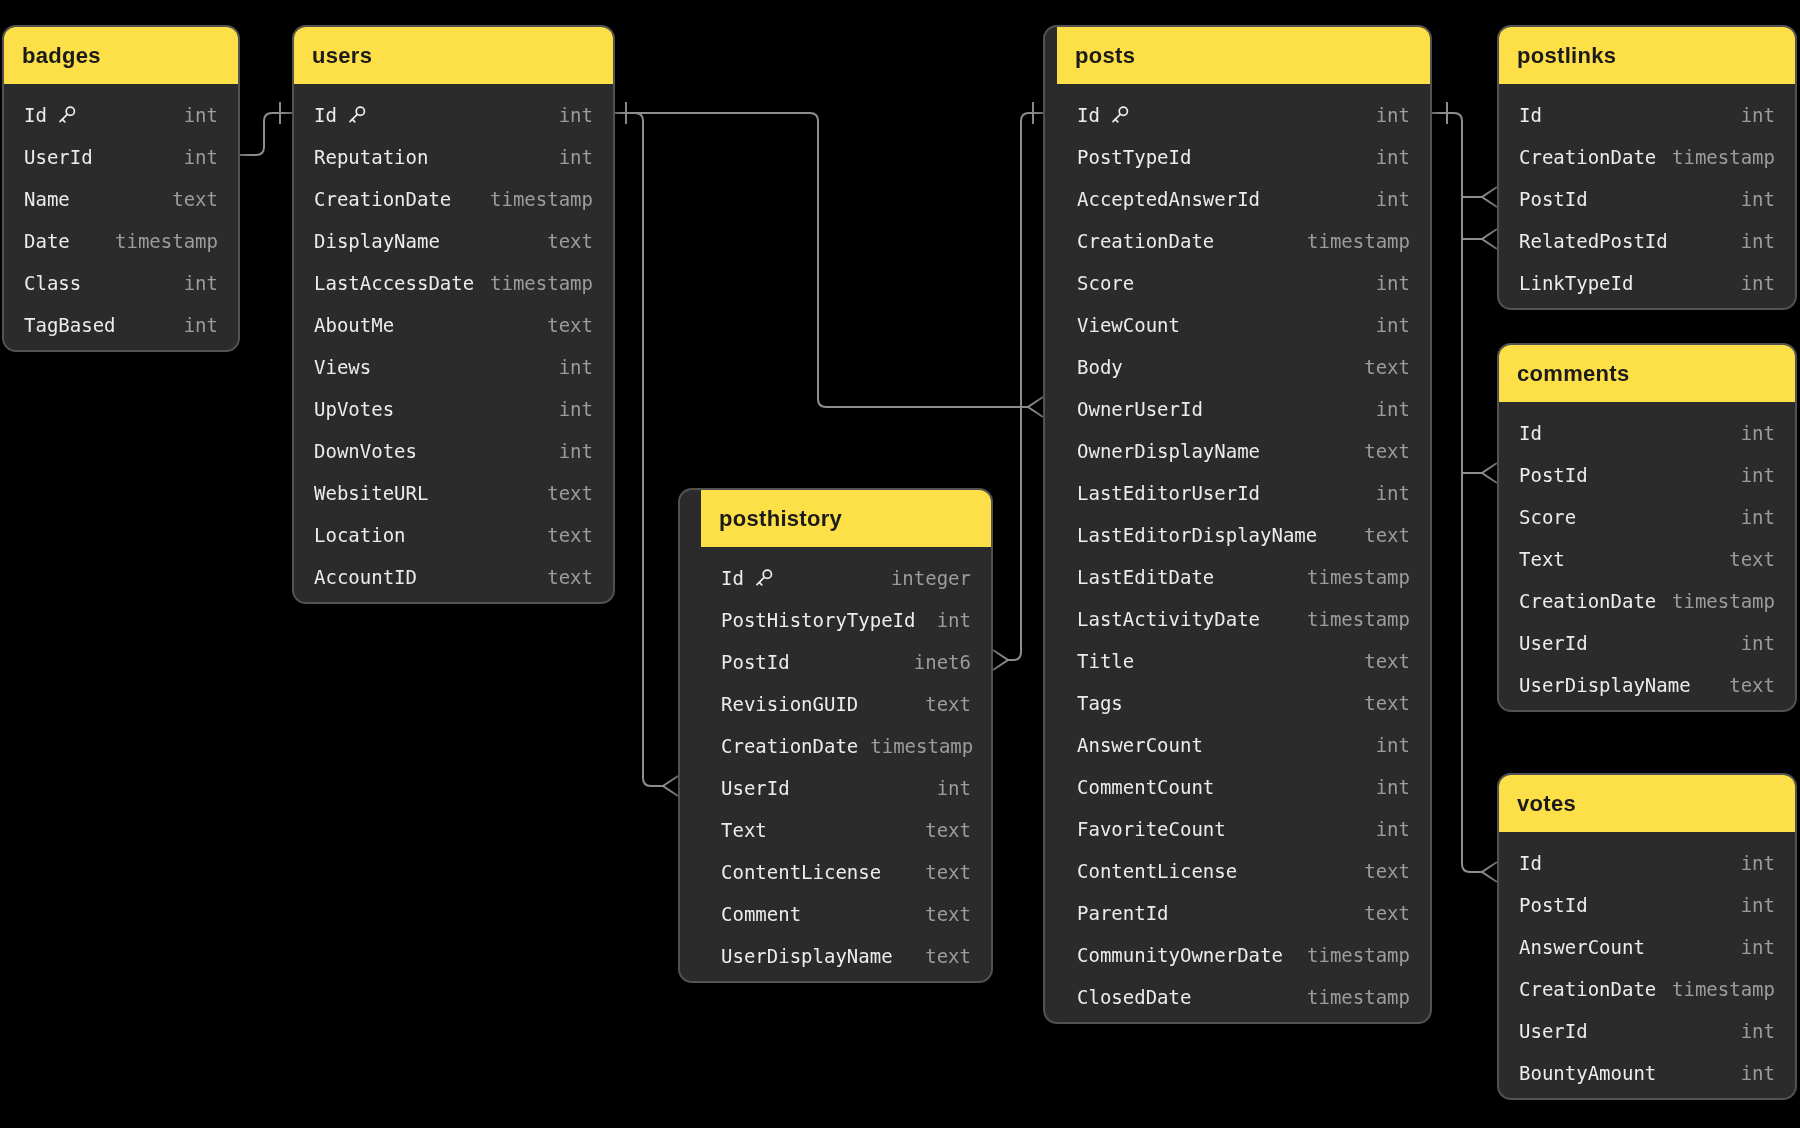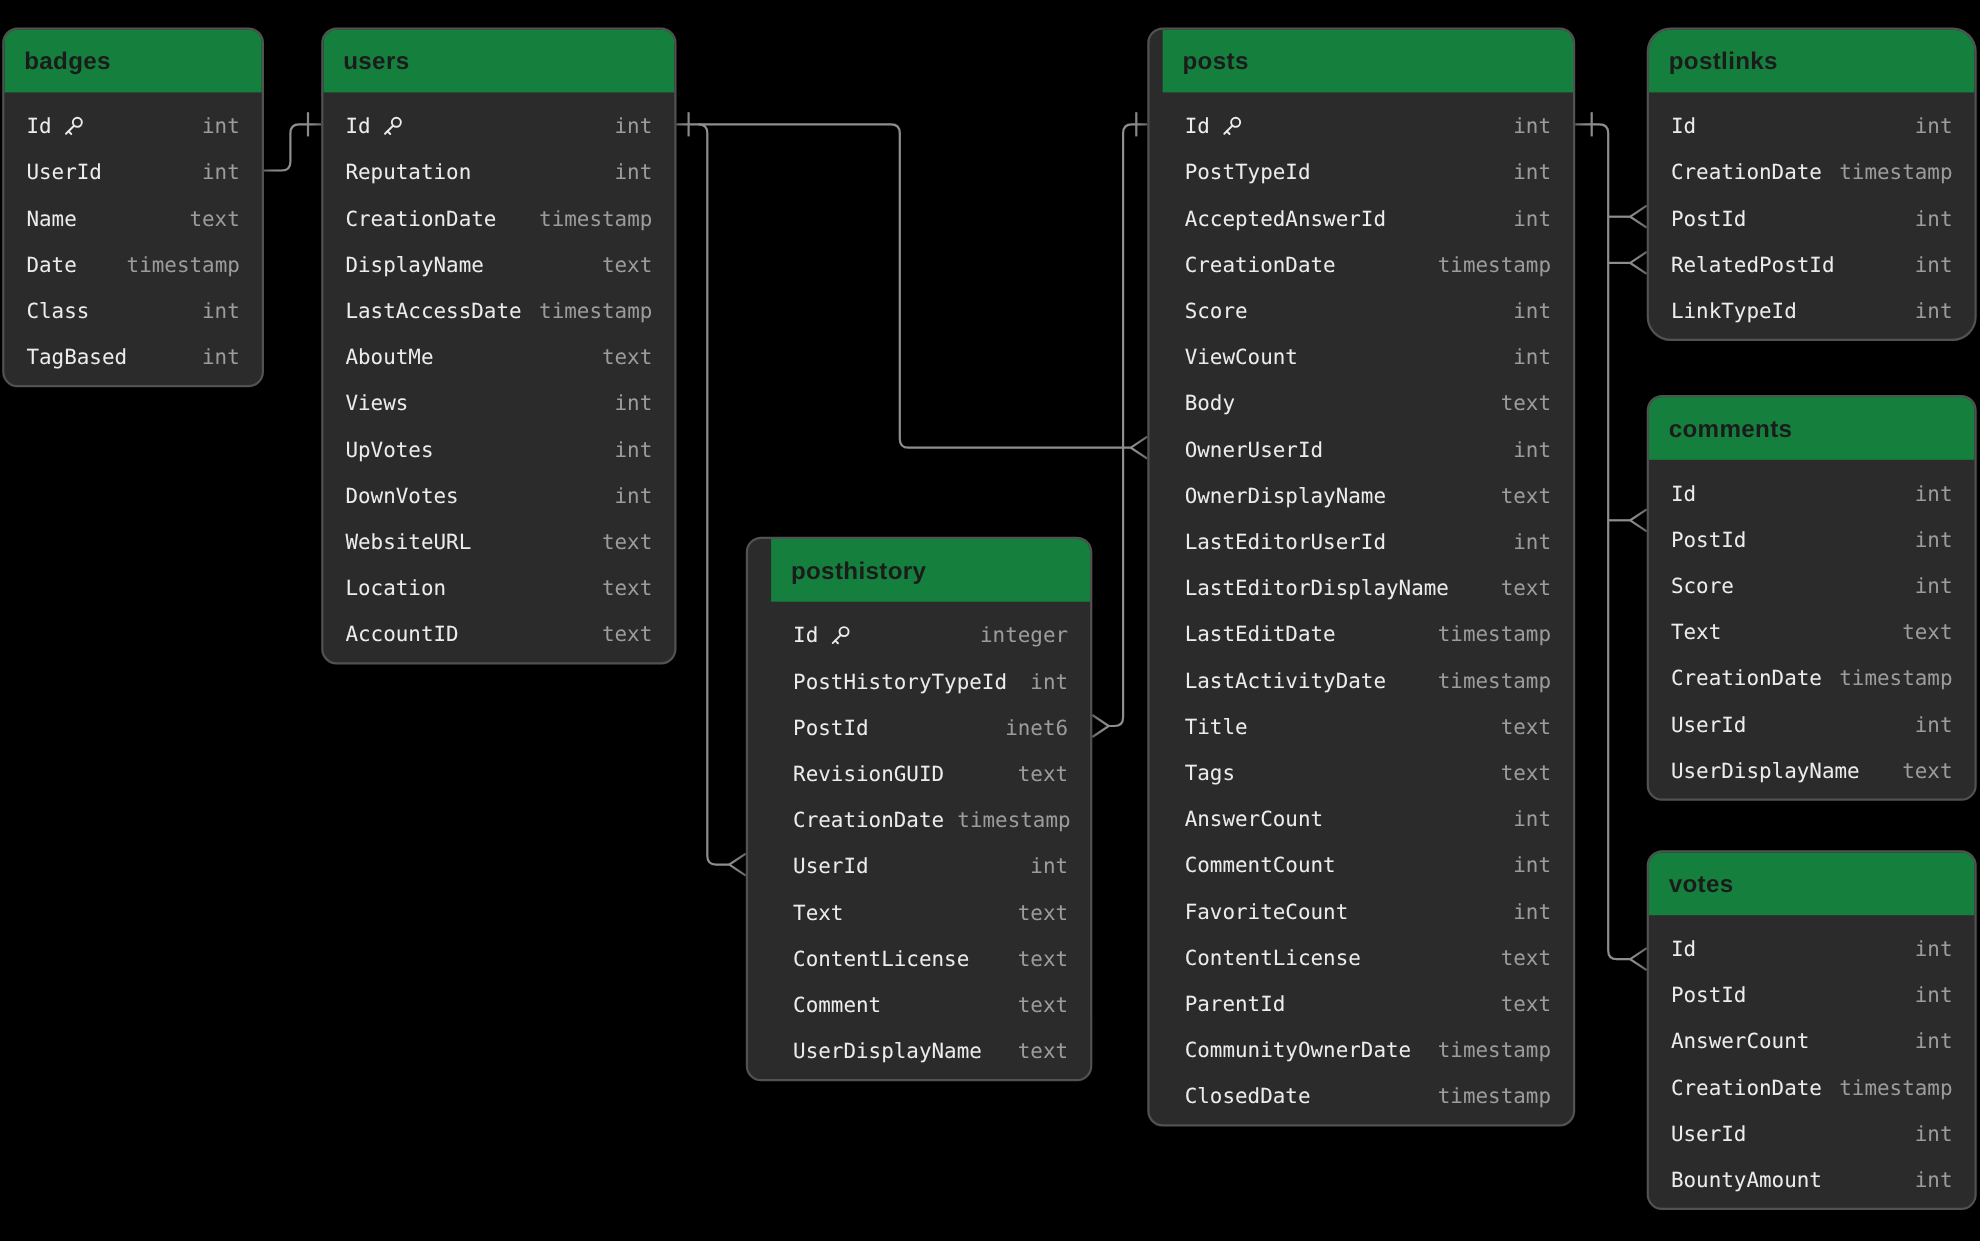--- a/index.html
+++ b/index.html
@@ -4,21 +4,21 @@
 <style>
   html,body{margin:0;padding:0;background:#000;}
   body{width:1800px;height:1128px;position:relative;overflow:hidden;
        font-family:"DejaVu Sans Mono", monospace;}
   #canvas{position:absolute;inset:0;width:1800px;height:1128px;background:#000;}
   #relations{position:absolute;left:0;top:0;width:1800px;height:1128px;z-index:1;}
   .rel-line{fill:none;stroke:#8e8e8e;stroke-width:2px;}
   .table{position:absolute;z-index:2;background:#2b2b2b;border:2px solid #525252;
          border-radius:14px;box-sizing:border-box;overflow:hidden;
          box-shadow:0 4px 14px rgba(0,0,0,.6);}
-  .thead{height:57px;background:#15803d;display:flex;align-items:center;
+  .thead{height:57px;background:#fde047;display:flex;align-items:center;
          padding:0 18px;box-sizing:border-box;cursor:move;}
   .ttitle{font-family:"Liberation Sans", sans-serif;font-weight:bold;
           font-size:22px;color:#1b1b1b;letter-spacing:.3px;}
   .tbody{padding:10px 0 4px 0;}
   .trow{height:42px;display:flex;align-items:center;padding:0 20px;
         box-sizing:border-box;font-size:19px;line-height:42px;white-space:nowrap;}
   .fname{color:#ececec;}
   .keyicon{width:21px;height:21px;margin-left:9px;flex:0 0 auto;}
   .ftype{color:#9c9c9c;margin-left:auto;padding-left:12px;}
 </style>
@@ -304,21 +304,21 @@
         <div class="trow">
           <span class="fname">CommunityOwnerDate</span>
           <span class="ftype">timestamp</span>
         </div>
         <div class="trow">
           <span class="fname">ClosedDate</span>
           <span class="ftype">timestamp</span>
         </div>
       </div>
     </div>
-    <div class="table" style="left: 1497px; top: 25px; width: 300px; border-radius: 22px;">
+    <div class="table" style="left: 1497px; top: 25px; width: 300px;">
       <div class="thead">
         <span class="ttitle">postlinks</span>
       </div>
       <div class="tbody">
         <div class="trow">
           <span class="fname">Id</span>
           <span class="ftype">int</span>
         </div>
         <div class="trow">
           <span class="fname">CreationDate</span>
@@ -331,21 +331,21 @@
         <div class="trow">
           <span class="fname">RelatedPostId</span>
           <span class="ftype">int</span>
         </div>
         <div class="trow">
           <span class="fname">LinkTypeId</span>
           <span class="ftype">int</span>
         </div>
       </div>
     </div>
-    <div class="table" style="left: 1497px; top: 343px; width: 300px; margin-top: 16px;">
+    <div class="table" style="left: 1497px; top: 343px; width: 300px;">
       <div class="thead">
         <span class="ttitle">comments</span>
       </div>
       <div class="tbody">
         <div class="trow">
           <span class="fname">Id</span>
           <span class="ftype">int</span>
         </div>
         <div class="trow">
           <span class="fname">PostId</span>

